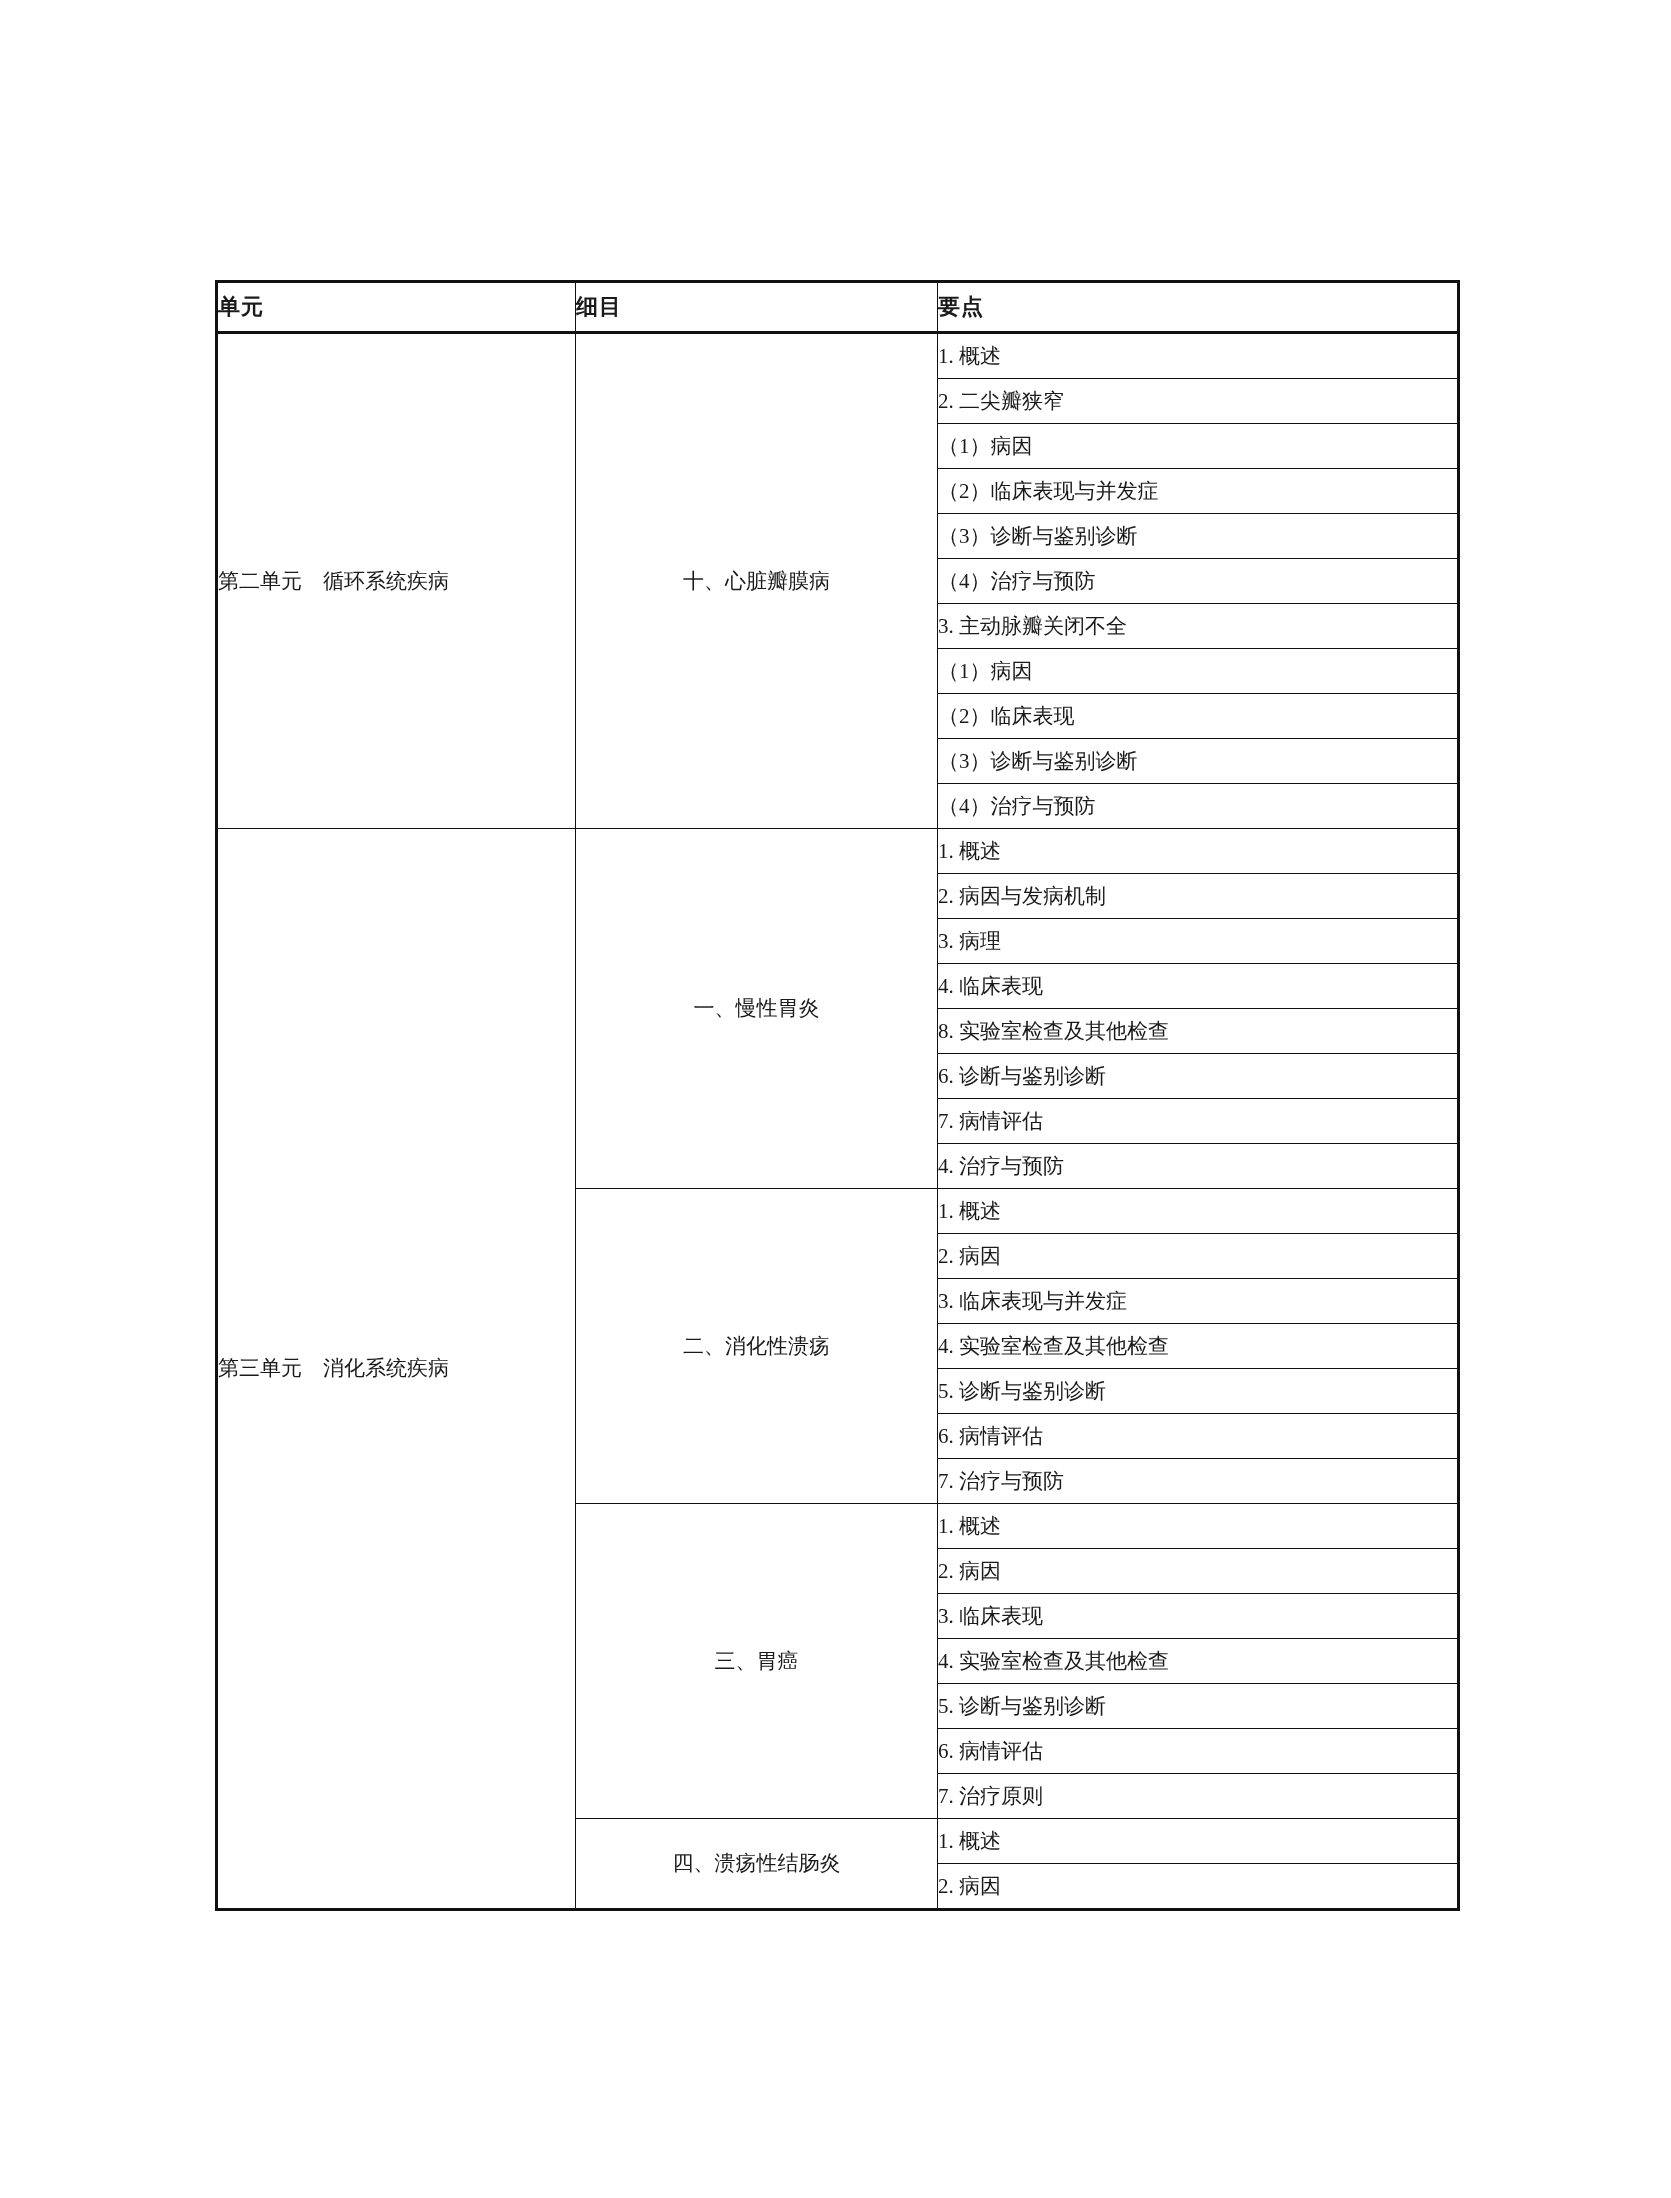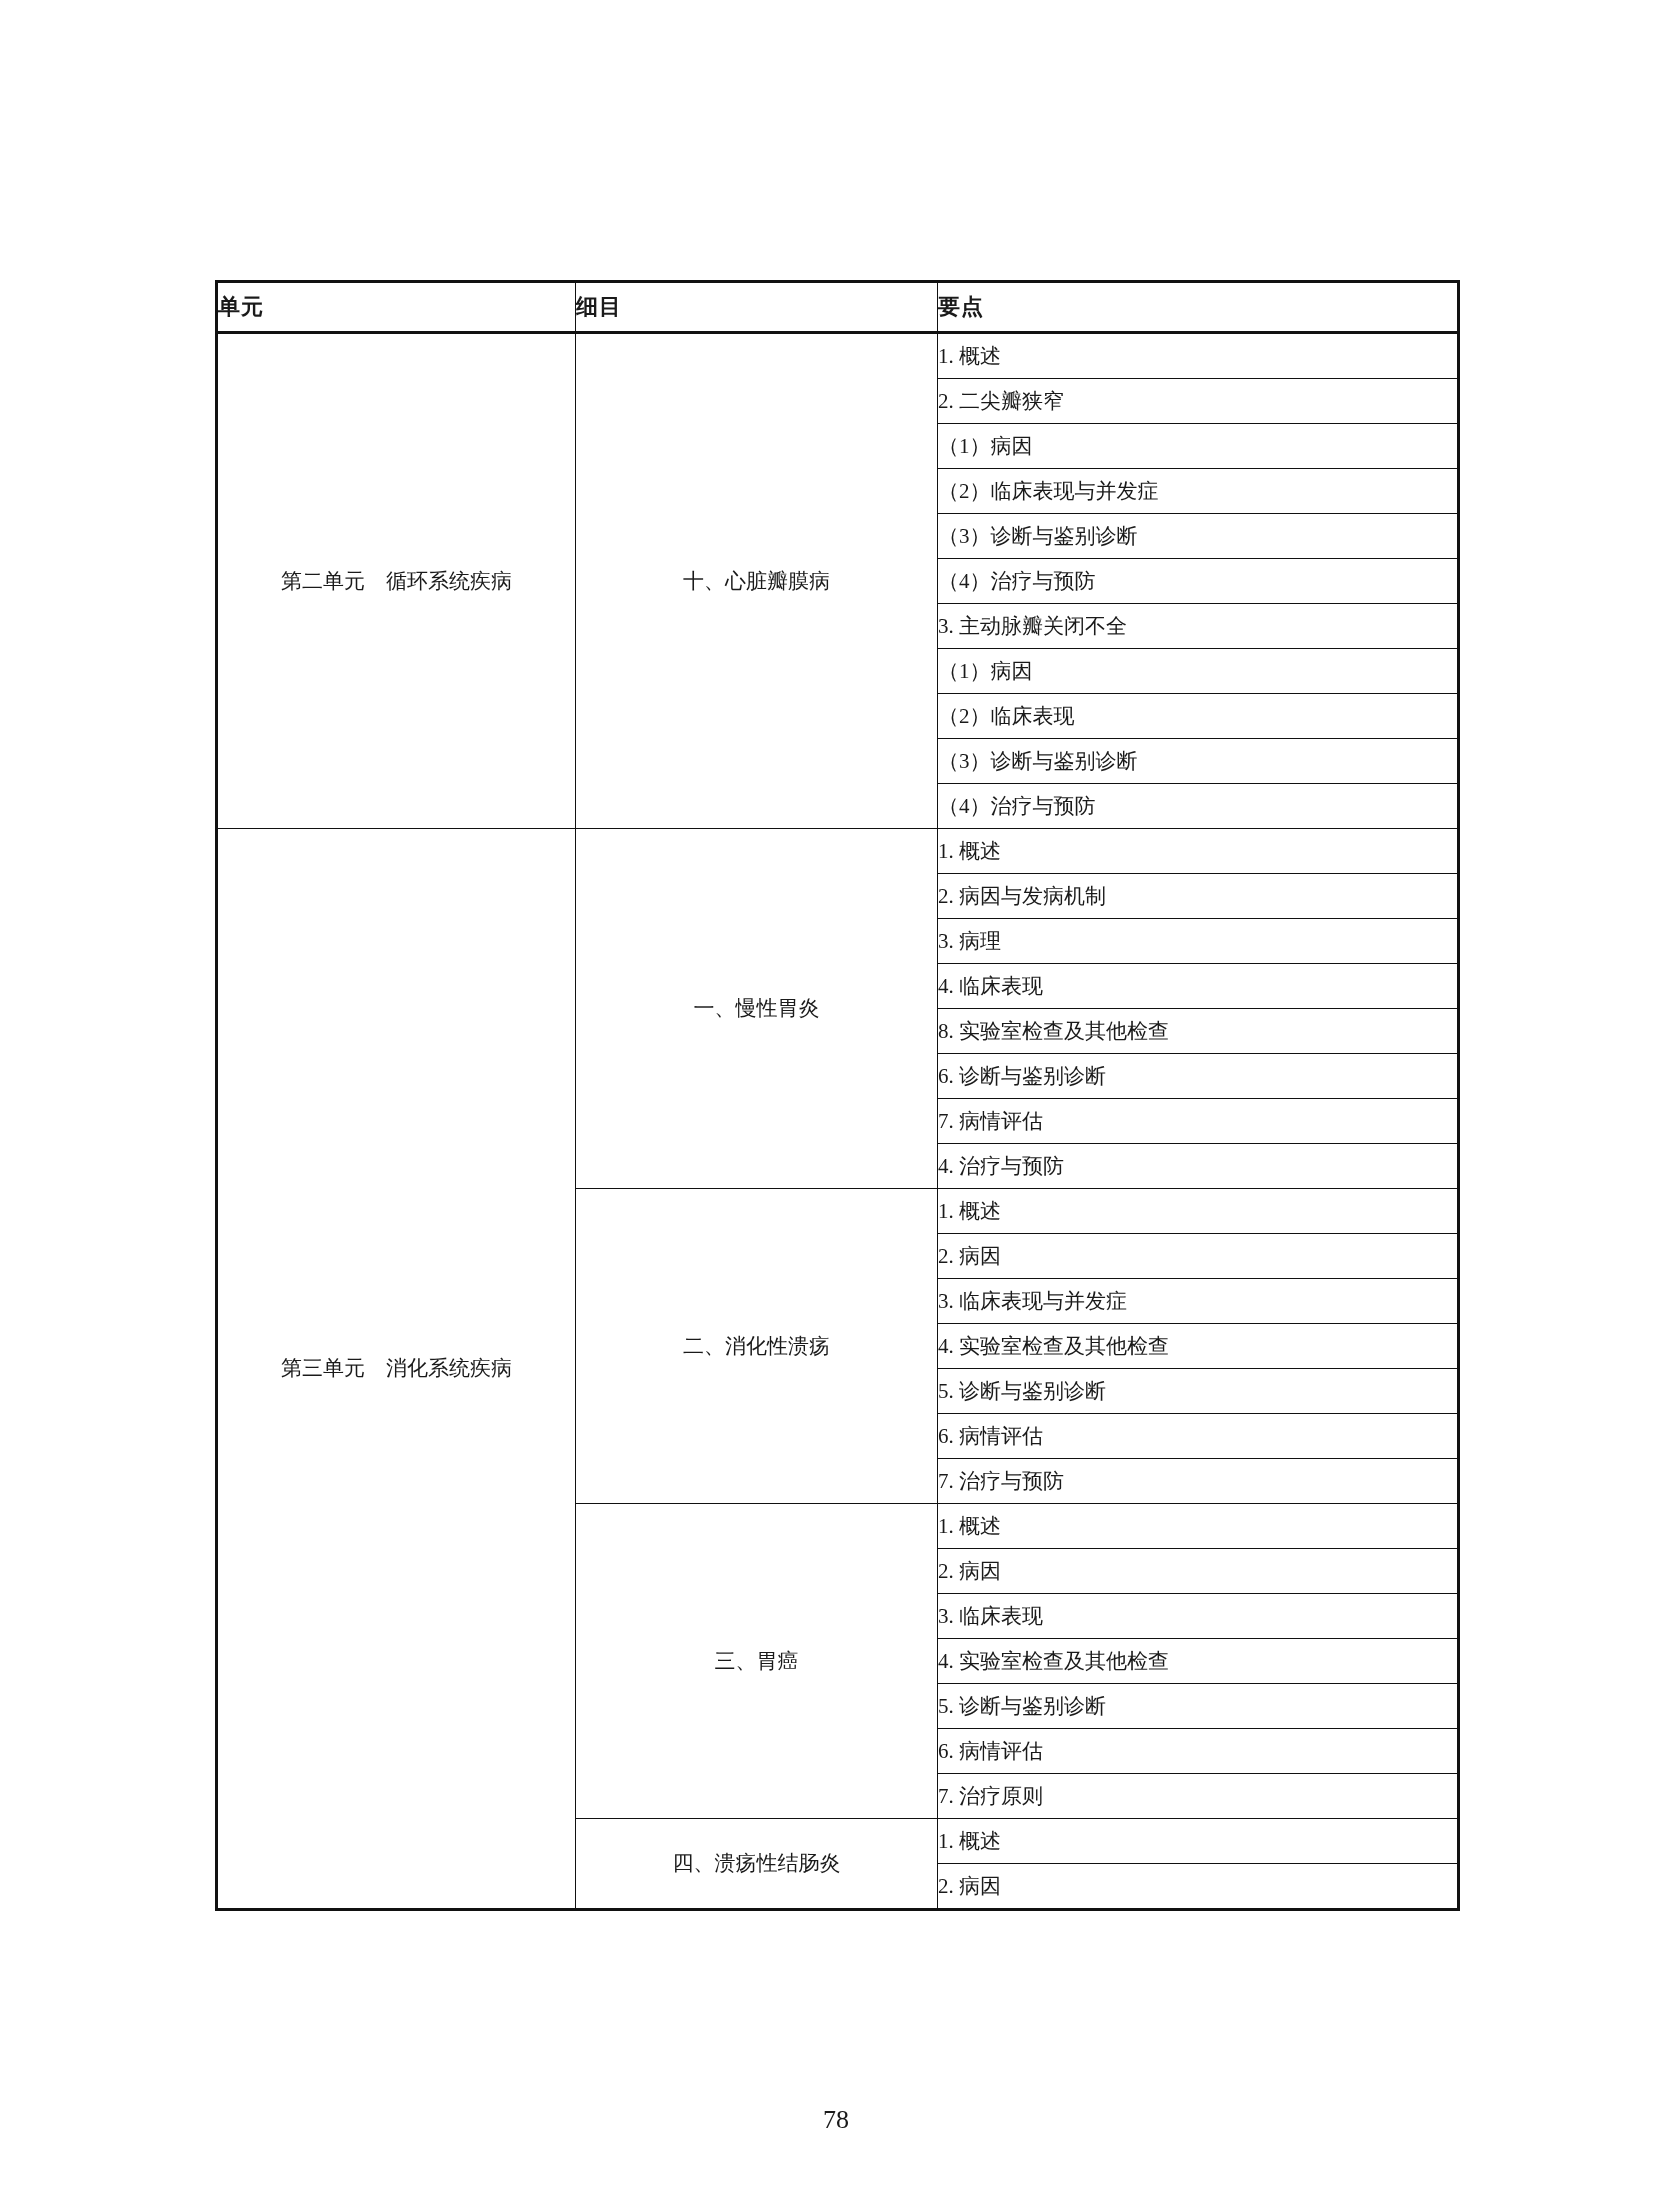--- a/index.html
+++ b/index.html
@@ -49,21 +49,20 @@
     vertical-align: middle;
     line-height: 1.25;
     padding: 0;
   }
   td.point {
     height: 44px;
     padding-left: 14.3px;
   }
   td.unit {
     padding-left: 15.3px;
-    text-align: center;
   }
   td.subject {
     padding-left: 10.5px;
     text-align: center;
   }
   .page-number {
     position: absolute;
     top: 2105px;
     left: 0;
     width: 1672px;
@@ -199,16 +198,15 @@
         <tr>
           <td class="subject" rowspan="2">四、溃疡性结肠炎</td>
           <td class="point">1. 概述</td>
         </tr>
         <tr>
           <td class="point">2. 病因</td>
         </tr>
       </tbody>
   </table>
 
-  <div class="page-number">78</div>
 
 </div>
 
 
 </body></html>

